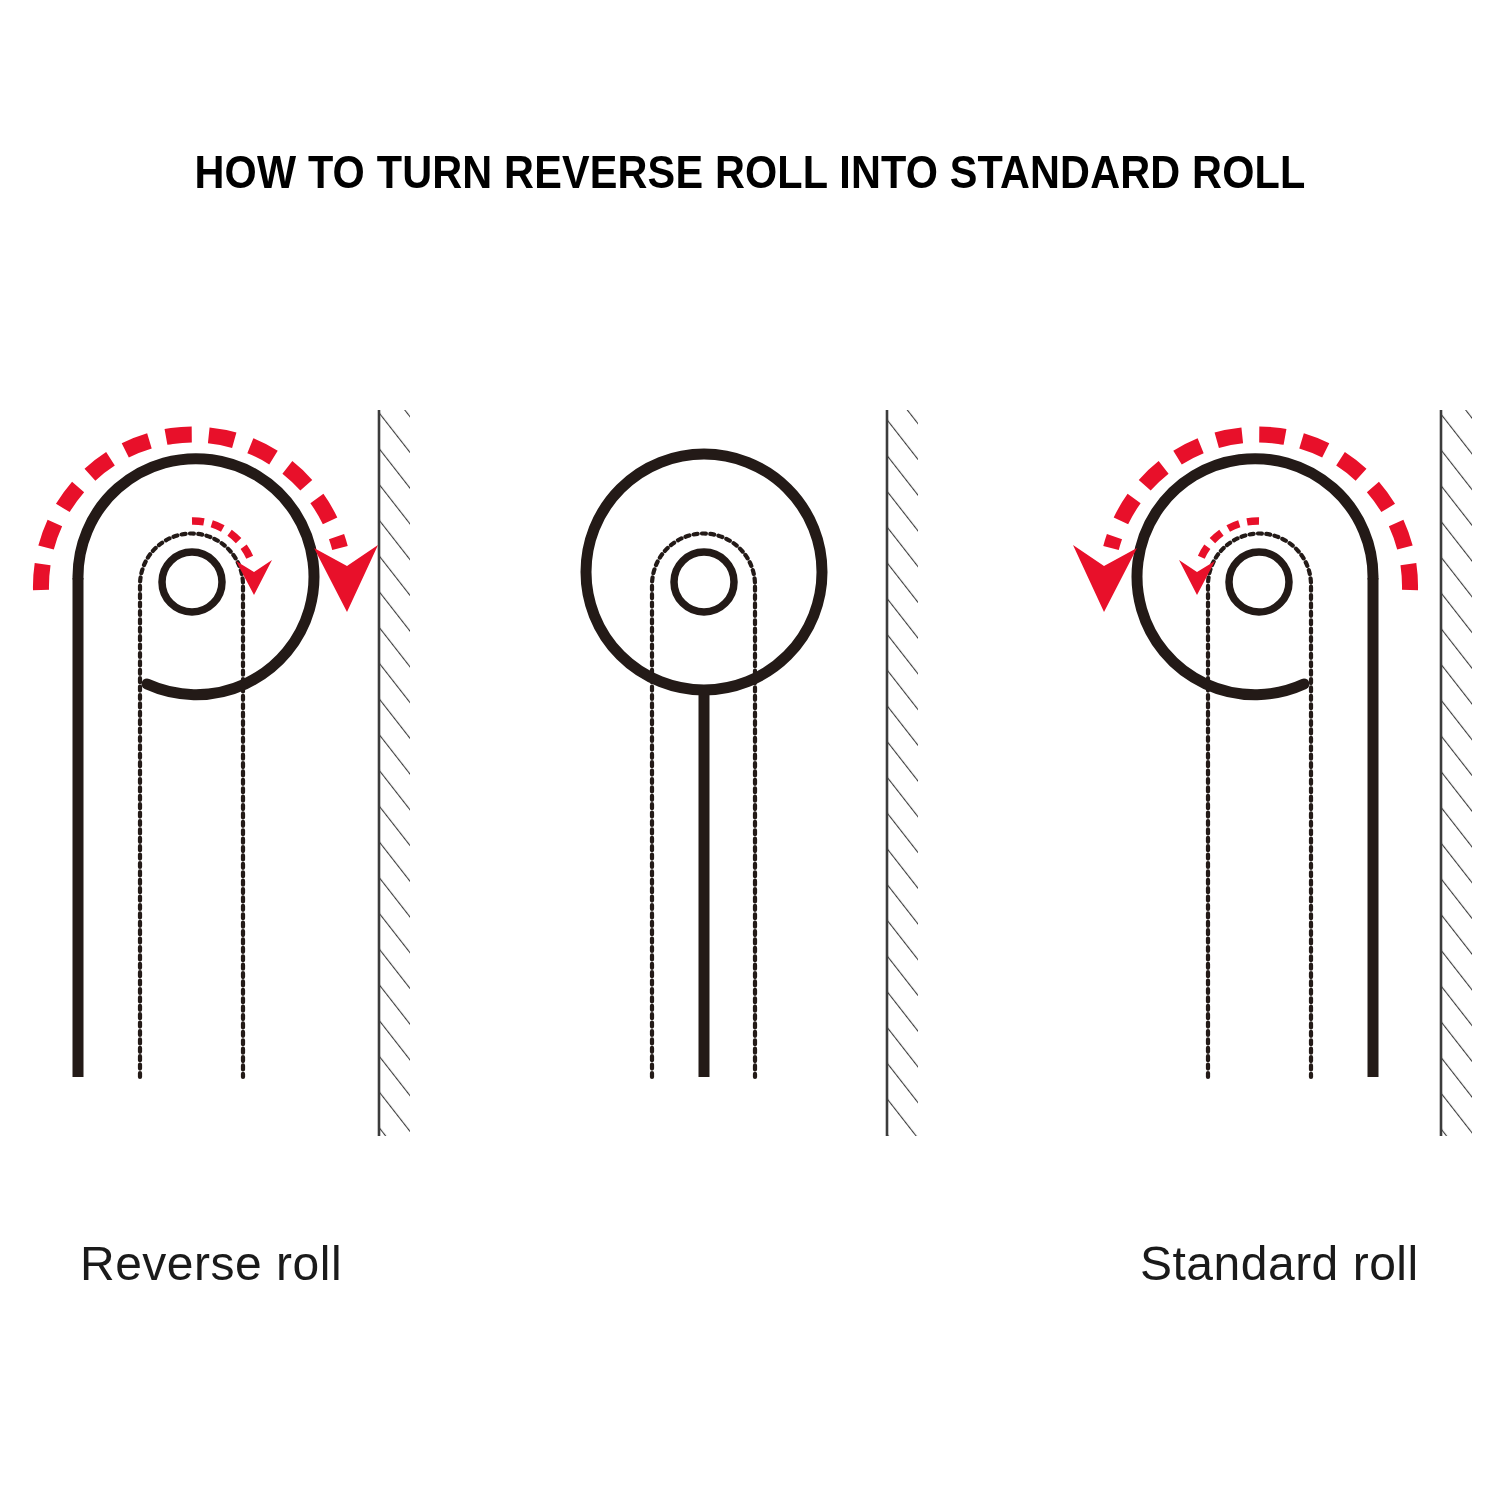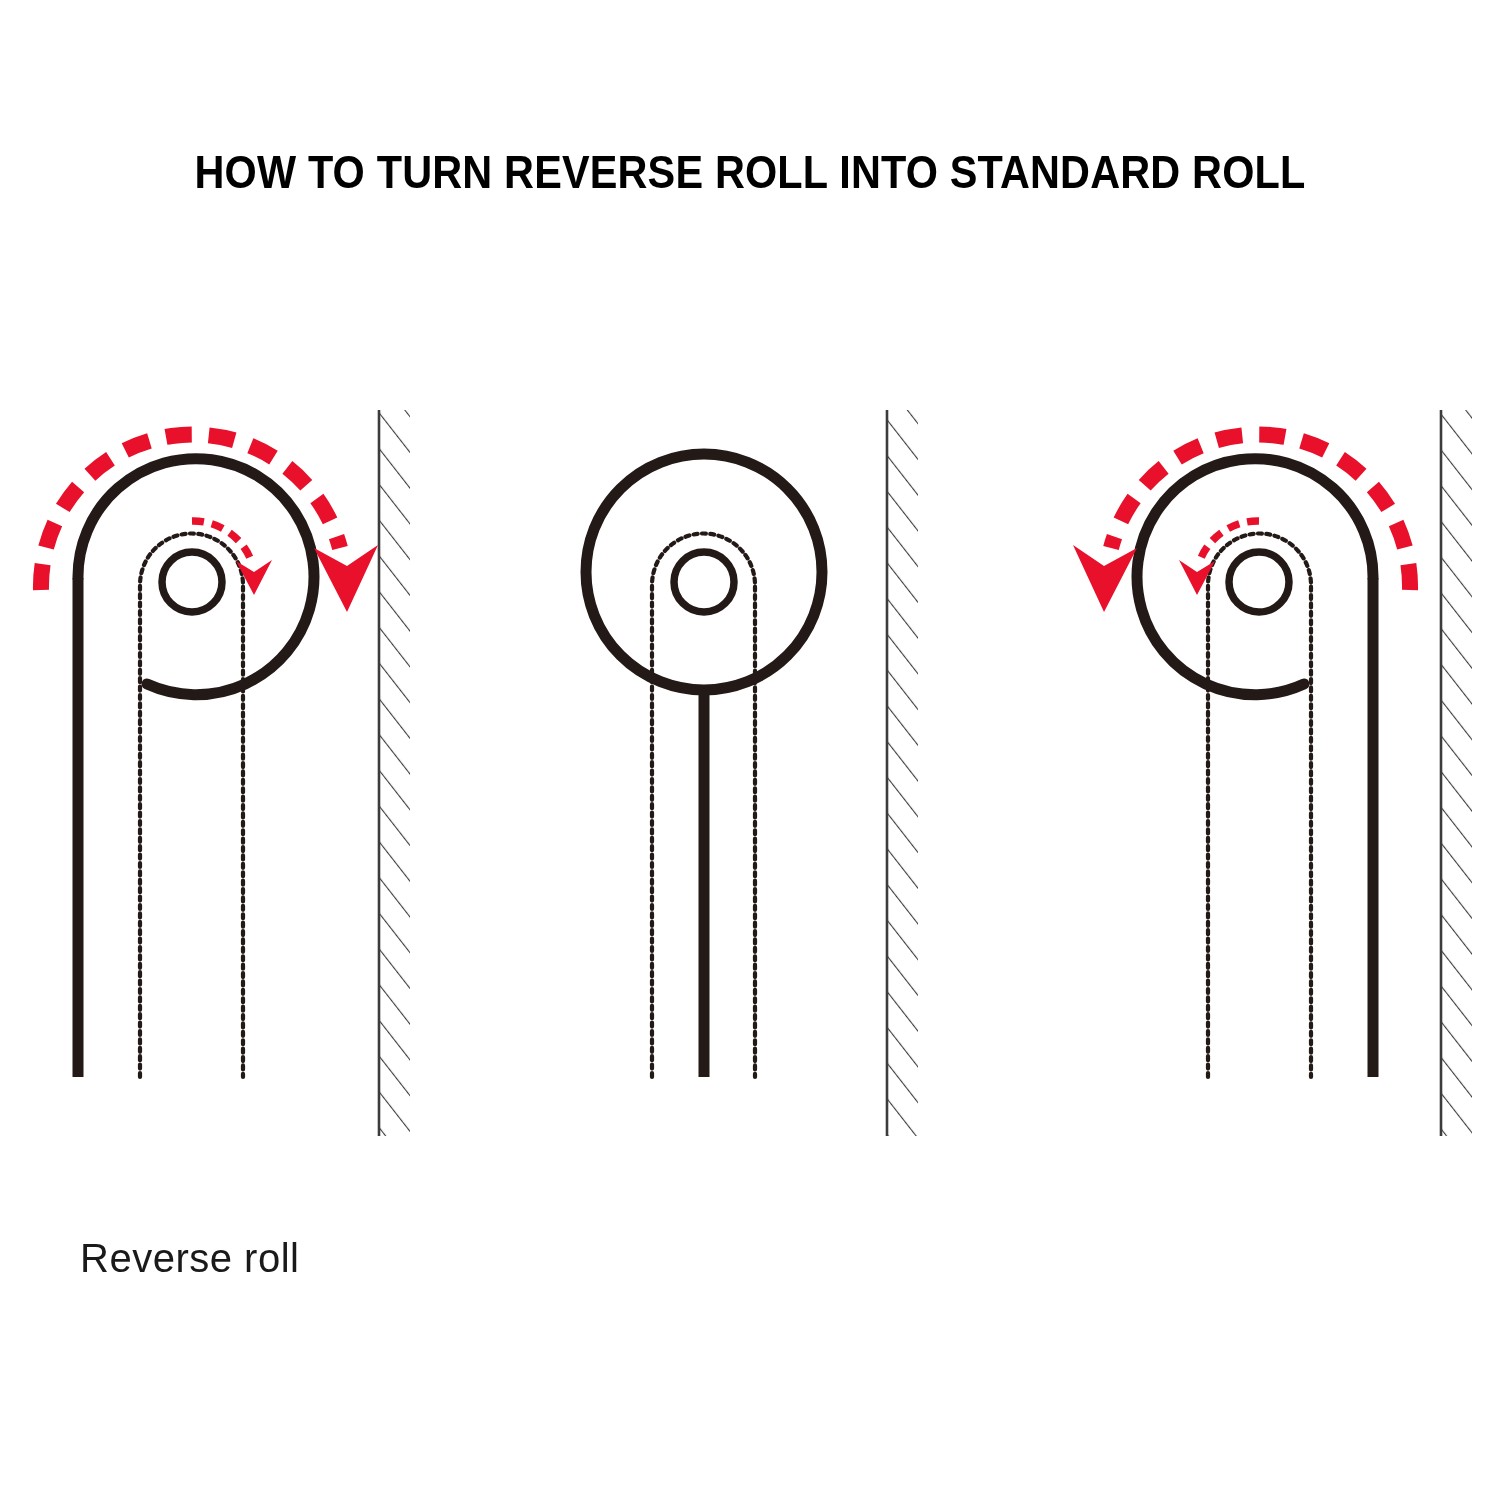--- a/index.html
+++ b/index.html
@@ -32,21 +32,21 @@
     color: #000000;
     transform: scaleX(0.90);
     transform-origin: 50% 50%;
     white-space: nowrap;
   }
   .caption {
     position: absolute;
     top: 1236px;
     font-family: "Liberation Sans", sans-serif;
     font-weight: 300;
-    font-size: 40px;
+    font-size: 48px;
     color: #1a1a1a;
     white-space: nowrap;
     letter-spacing: 0.5px;
   }
   #caption-1 { left: 80px; }
   #caption-2 { left: 568px; }
   #caption-3 { left: 1140px; }
   svg.diagram {
     position: absolute;
     top: 0;
@@ -160,14 +160,15 @@
       </g>
 
       <g>
         <path d="M 1259 521 A 62 62 0 0 0 1199 563" fill="none" stroke="#e8102a" stroke-width="7.5" stroke-dasharray="12 8" stroke-linecap="butt"></path>
         <path d="M 1215 561 L 1197 595 L 1179 560 L 1197 572 Z" fill="#e8102a"></path>
       </g>
     </g>
   </svg>
 
   <div class="caption" id="caption-1">Reverse roll</div>
+  <div class="caption" id="caption-3">Standard roll</div>
 
 </div>
 
 </body></html>

